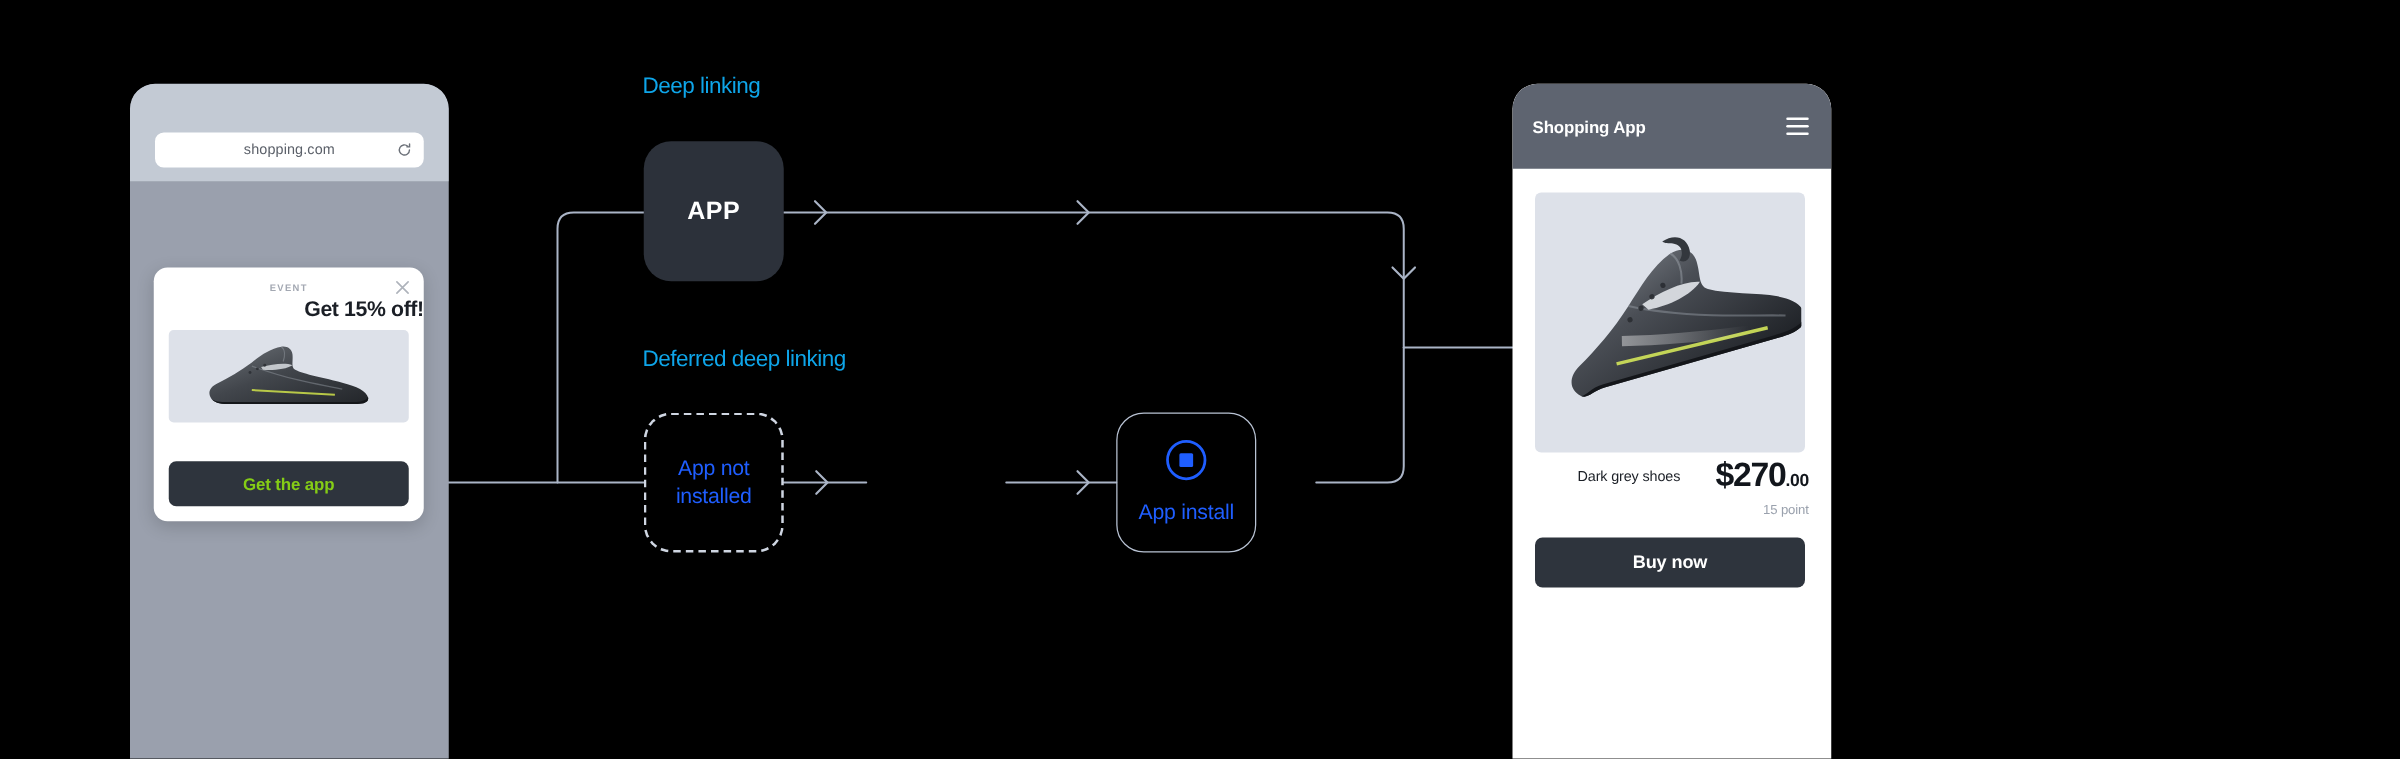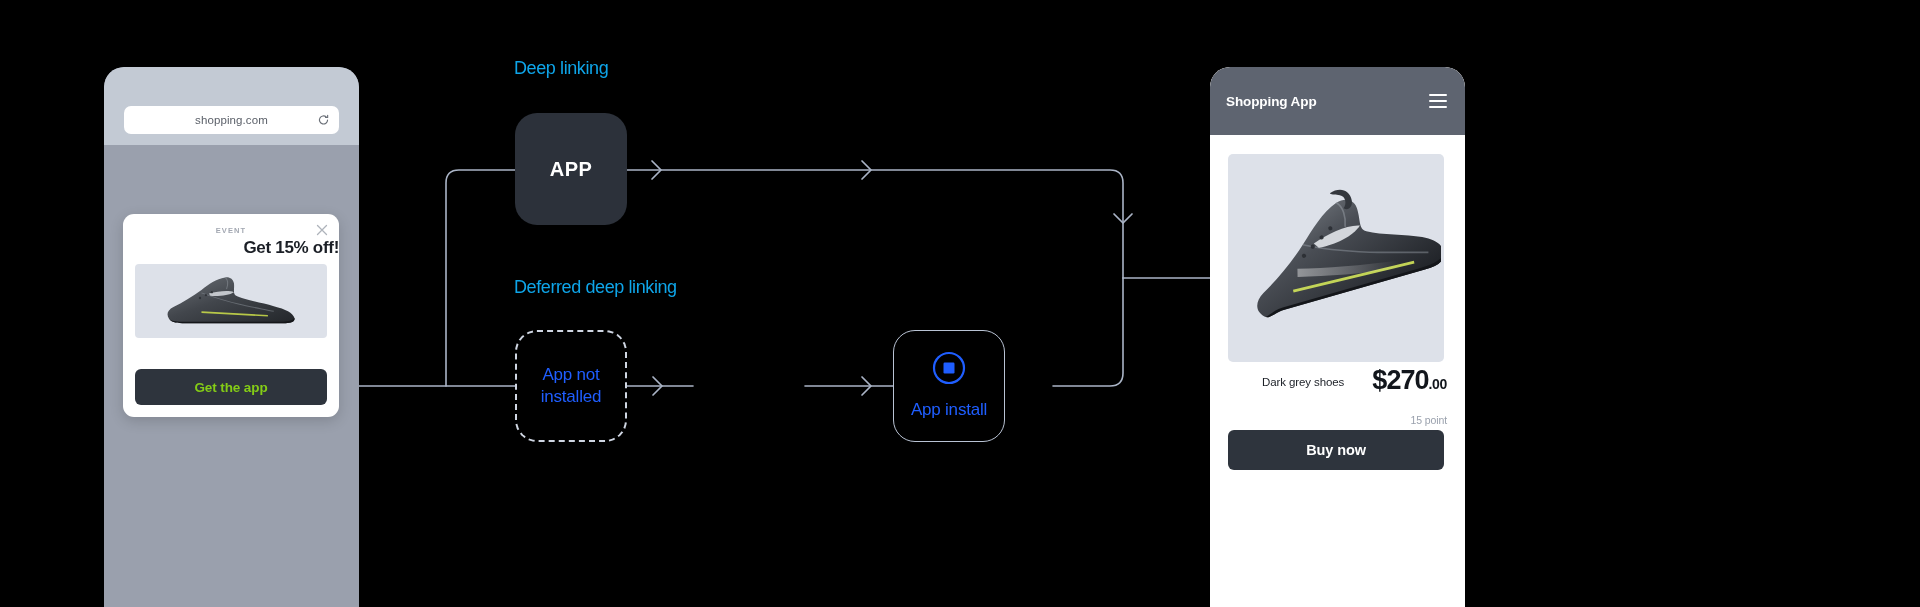--- a/index.html
+++ b/index.html
@@ -281,21 +281,21 @@
     letter-spacing: -1px;
     line-height: 1;
   }
   #price-cents {
     font-size: 14px;
     font-weight: 700;
     color: #12161c;
     letter-spacing: -.3px;
   }
   #price-points {
-    margin-top: 20px;
+    margin-top: 8px;
     font-size: 10.5px;
     color: #9aa1ad;
     letter-spacing: -.1px;
   }
   #buy-now-button {
     position: absolute;
     left: 18px;
     top: 363px;
     width: 216px;
     height: 40px;

